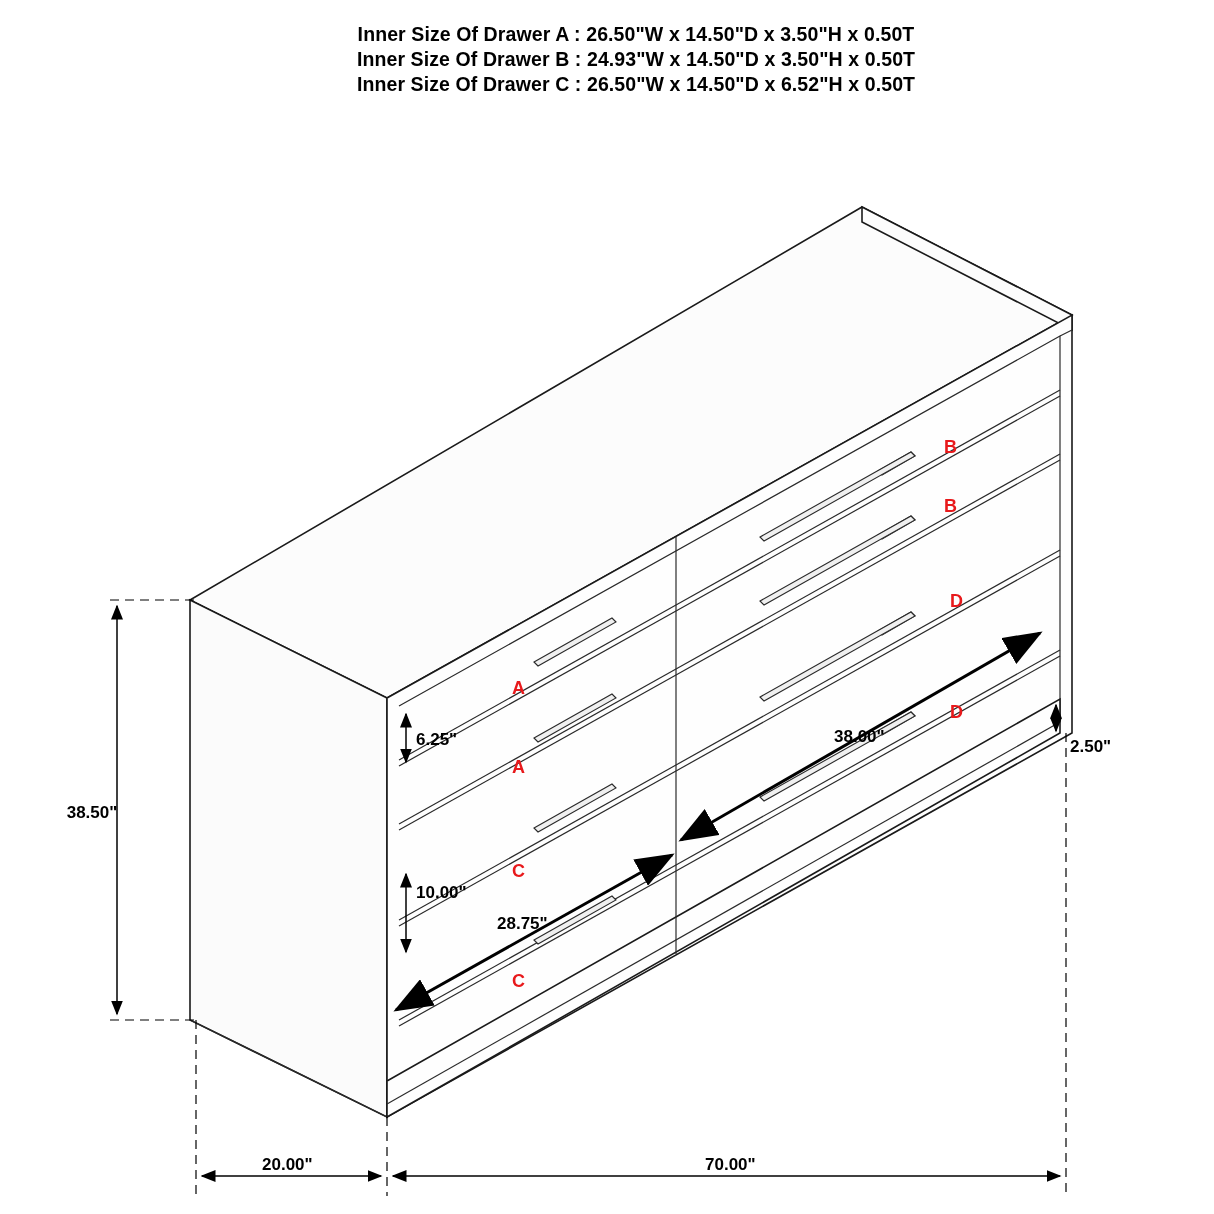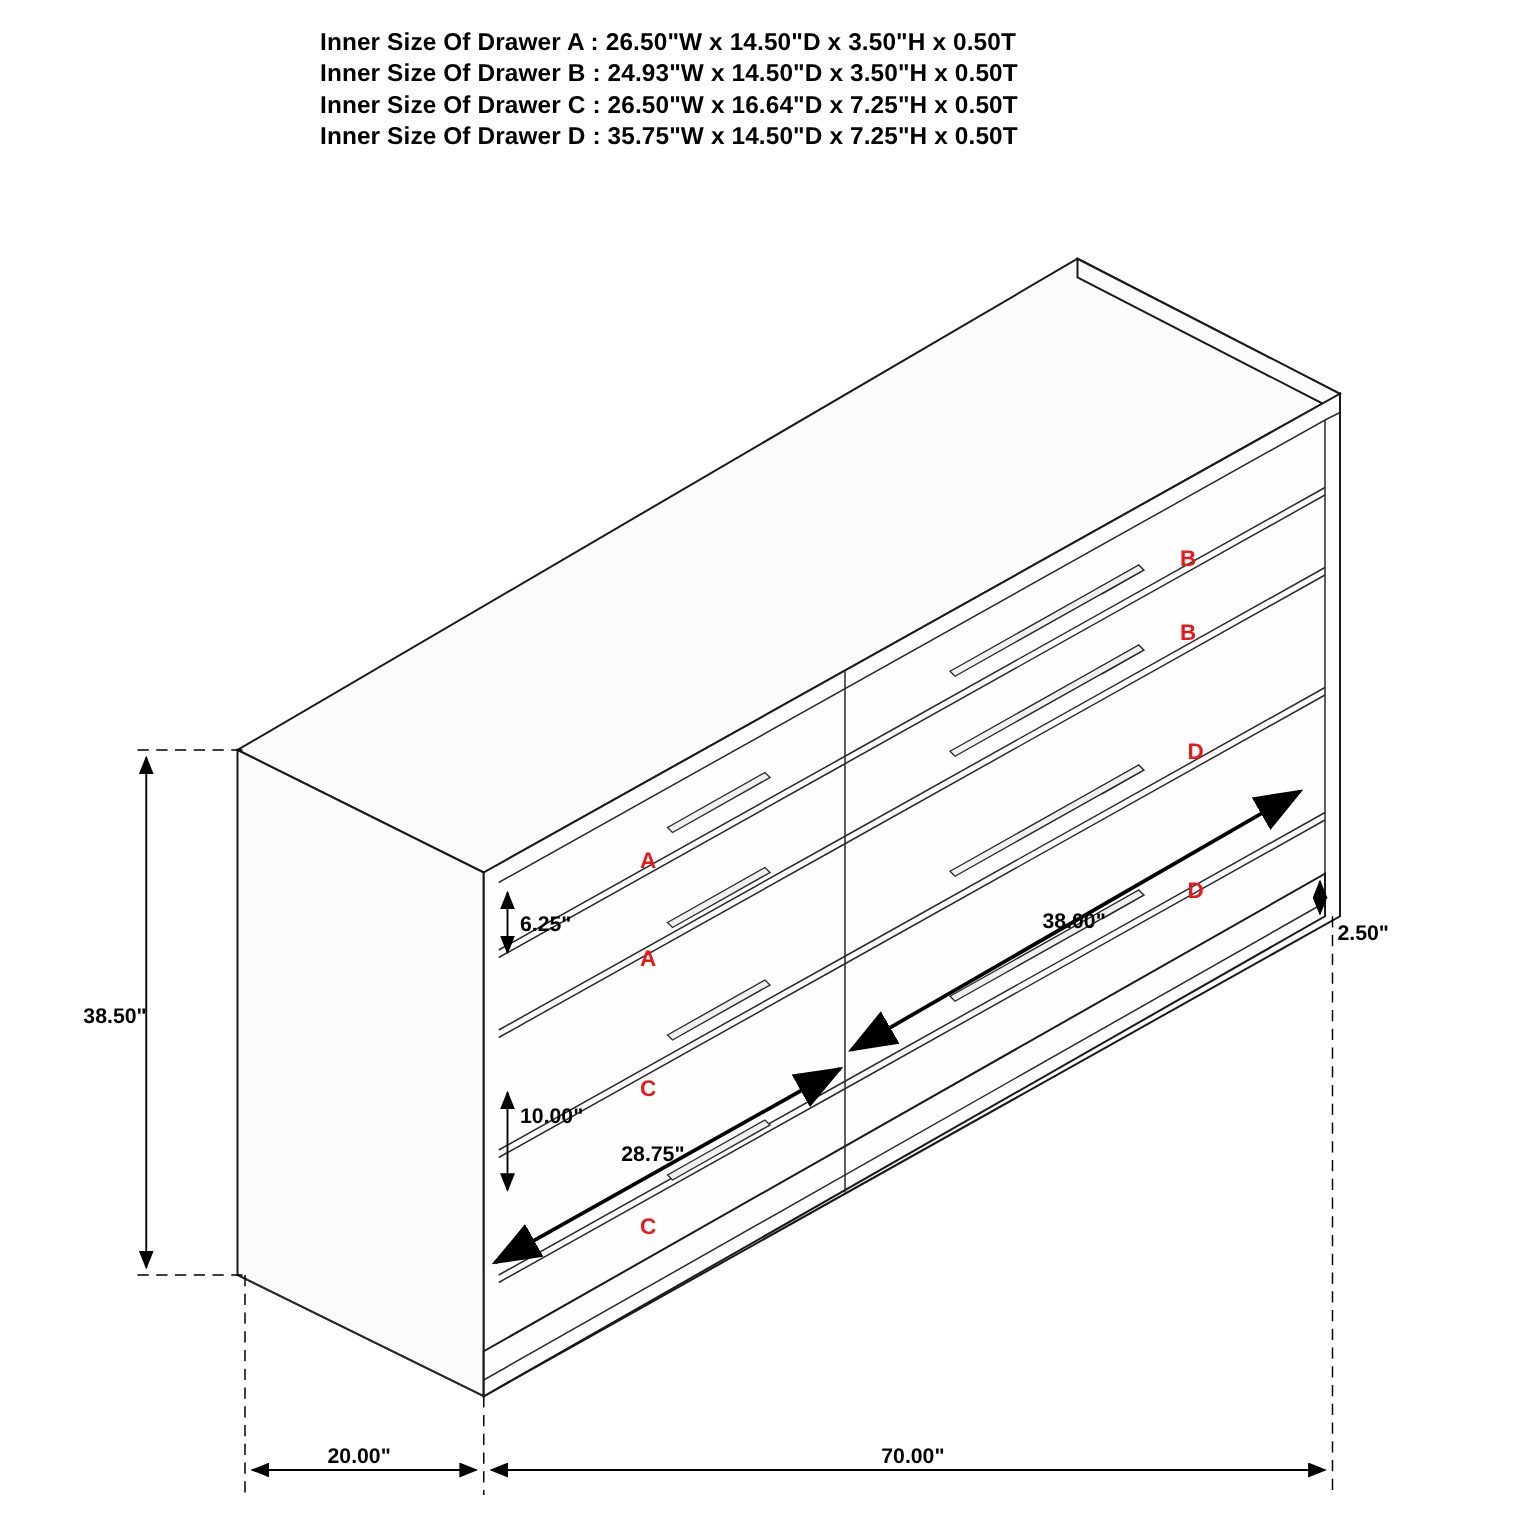--- a/index.html
+++ b/index.html
@@ -11,20 +11,21 @@
     width: 1214px;
     height: 1214px;
     font-family: "Liberation Sans", sans-serif;
     position: relative;
     overflow: hidden;
   }
   #stage {
     position: relative;
     width: 1036px;
     height: 1214px;
+    text-align: center;
   }
   .spec-list {
     position: absolute;
     left: 256px;
     top: 22px;
     width: 760px;
   }
   .spec-line {
     font-size: 19.5px;
     font-weight: bold;
@@ -95,22 +96,21 @@
   }
 </style>
 </head>
 <body>
 
 <div id="stage">
 
   <div class="spec-list">
     <div class="spec-line">Inner Size Of Drawer A : 26.50"W x 14.50"D x 3.50"H x 0.50T</div>
     <div class="spec-line">Inner Size Of Drawer B : 24.93"W x 14.50"D x 3.50"H x 0.50T</div>
-    <div class="spec-line">Inner Size Of Drawer C : 26.50"W x 16.64"D x 7.25"H x 0.50T</div>
-    <div class="spec-line">Inner Size Of Drawer D : 35.75"W x 14.50"D x 7.25"H x 0.50T</div>
+    <div class="spec-line">Inner Size Of Drawer C : 26.50"W x 14.50"D x 6.52"H x 0.50T</div>
   </div>
 
   <svg class="diagram" viewBox="0 0 1214 1214">
     <defs>
       <marker id="ah" markerWidth="10" markerHeight="8" refX="9" refY="4" orient="auto">
         <path d="M0,0 L10,4 L0,8 z" fill="#000000"></path>
       </marker>
       <marker id="ah2" markerWidth="10" markerHeight="8" refX="1" refY="4" orient="auto">
         <path d="M10,0 L0,4 L10,8 z" fill="#000000"></path>
       </marker>

